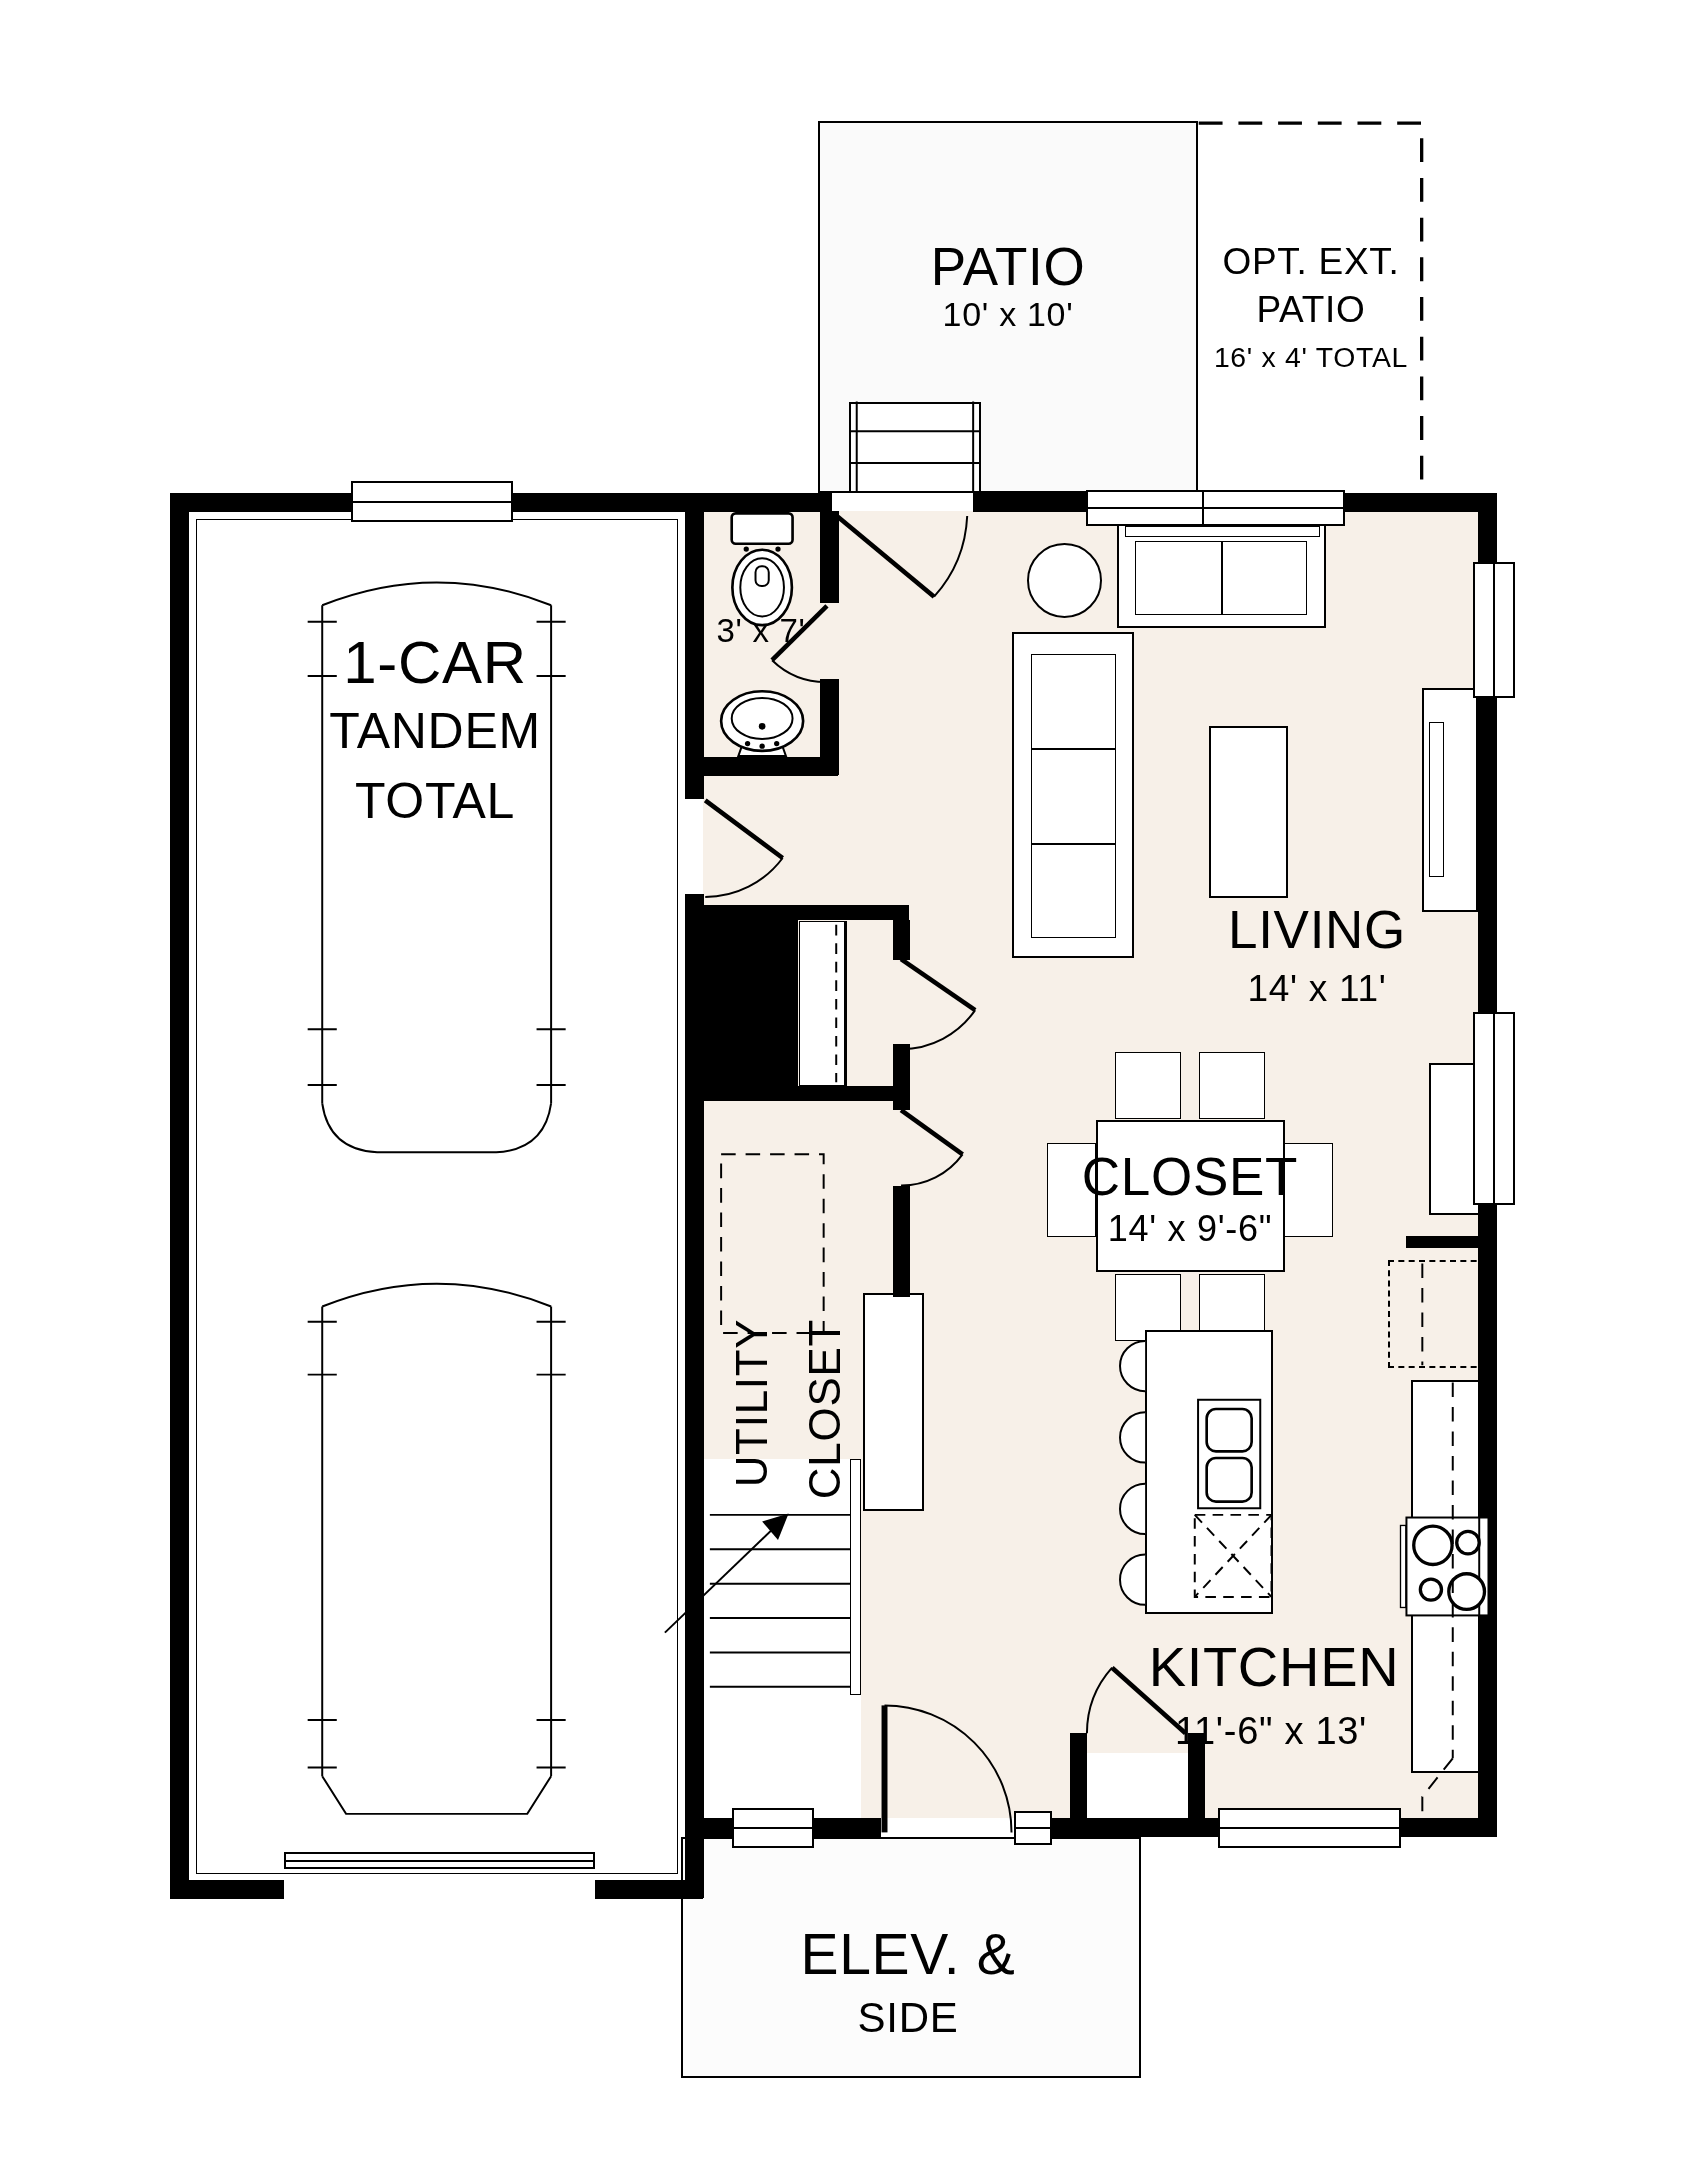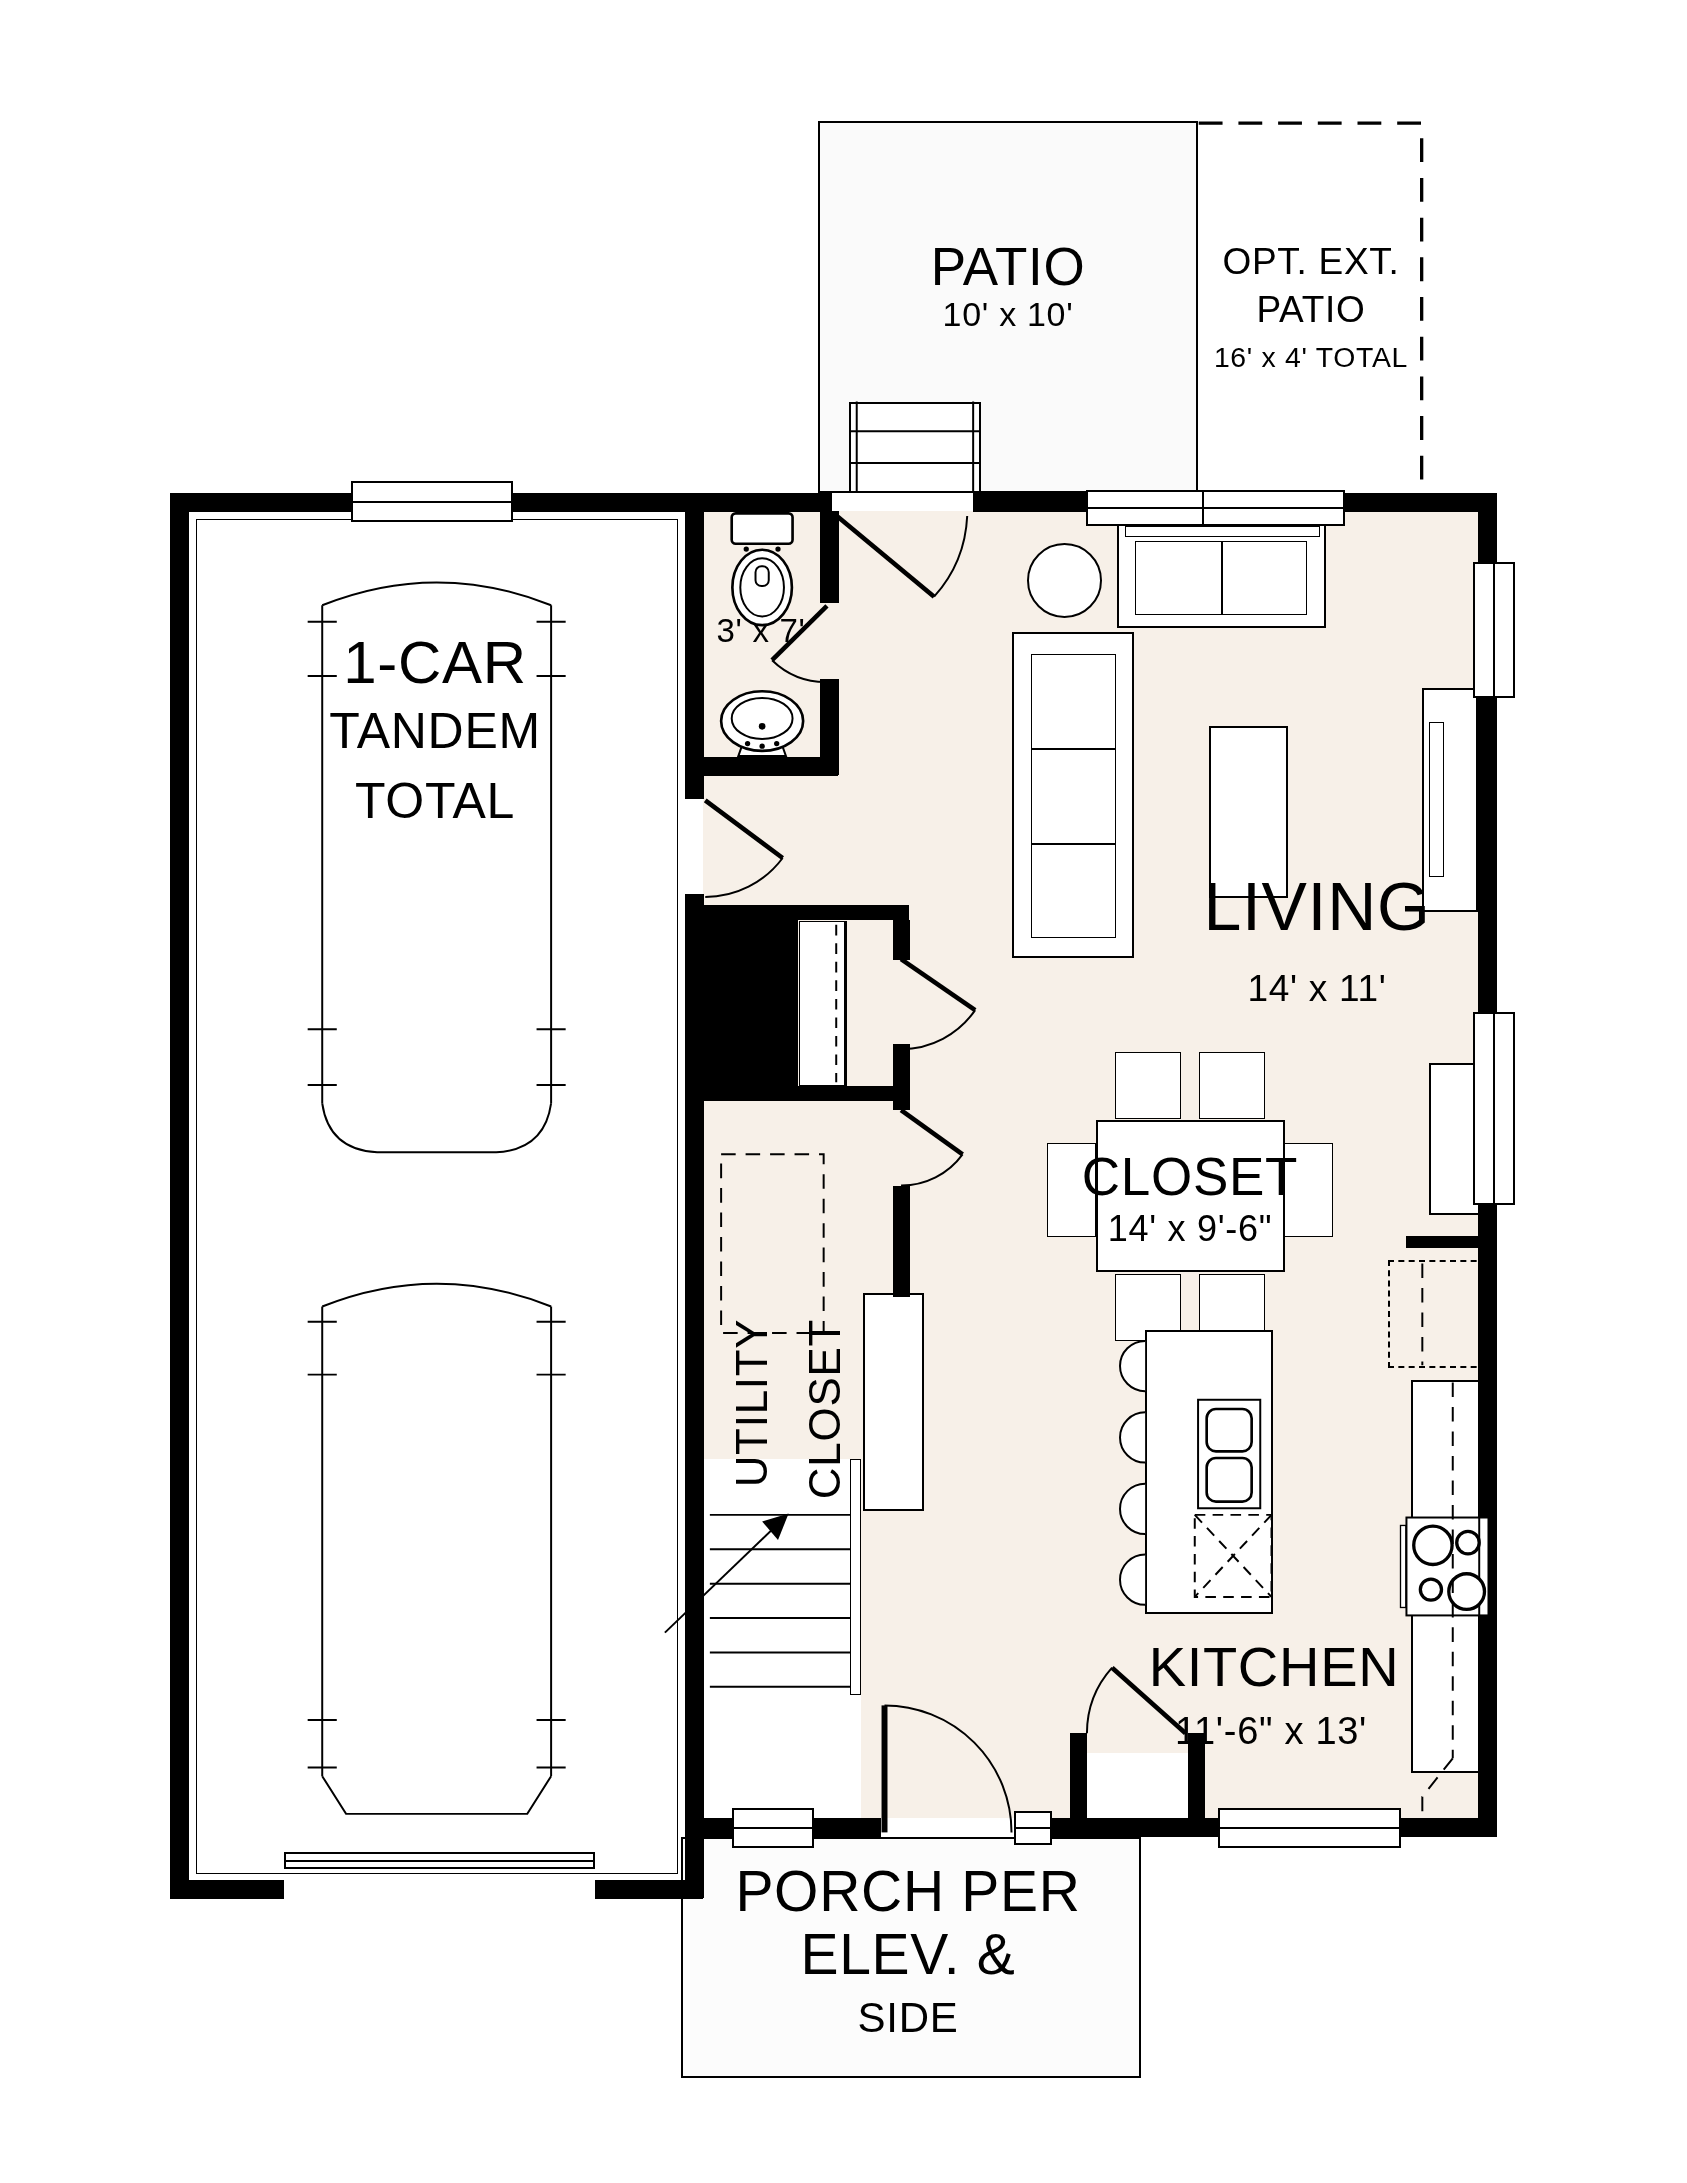--- a/index.html
+++ b/index.html
@@ -238,30 +238,29 @@
   <div class="label" style="left:1311px;top:262px;font-size:37px;">OPT. EXT.</div>
   <div class="label" style="left:1311px;top:310px;font-size:37px;">PATIO</div>
   <div class="label" style="left:1311px;top:357px;font-size:28.4px;">16' x 4' TOTAL</div>
 
   <div class="label" style="left:435px;top:662px;font-size:60px;">1-CAR</div>
   <div class="label" style="left:435px;top:731px;font-size:50px;">TANDEM</div>
   <div class="label" style="left:435px;top:801px;font-size:50px;">TOTAL</div>
 
   <div class="label" style="left:761px;top:631px;font-size:33px;">3' x 7'</div>
 
-  <div class="label" style="left:1317px;top:906px;font-size:68px;">LIVING</div>
+  <div class="label" style="left:1317px;top:929px;font-size:53px;">LIVING</div>
   <div class="label" style="left:1317px;top:969px;font-size:37px;margin-top:20px;">14' x 11'</div>
 
   <div class="label" style="left:1190px;top:1176px;font-size:53px;">CLOSET</div>
   <div class="label" style="left:1190px;top:1229px;font-size:36px;">14' x 9'-6"</div>
 
   <div class="label" style="left:1274px;top:1666px;font-size:56px;">KITCHEN</div>
   <div class="label" style="left:1271px;top:1731px;font-size:38px;">11'-6" x 13'</div>
 
   <div class="label rot" style="left:752px;top:1403px;font-size:44px;">UTILITY</div>
   <div class="label rot" style="left:825px;top:1409px;font-size:44px;">CLOSET</div>
 
-  <div class="label" style="left:908px;top:1891px;font-size:57px;">PORCH PER</div>
   <div class="label" style="left:908px;top:1954px;font-size:57px;">ELEV. &amp;</div>
   <div class="label" style="left:908px;top:2018px;font-size:42px;">SIDE</div>
 
 </div>
 
 
 </body></html>

